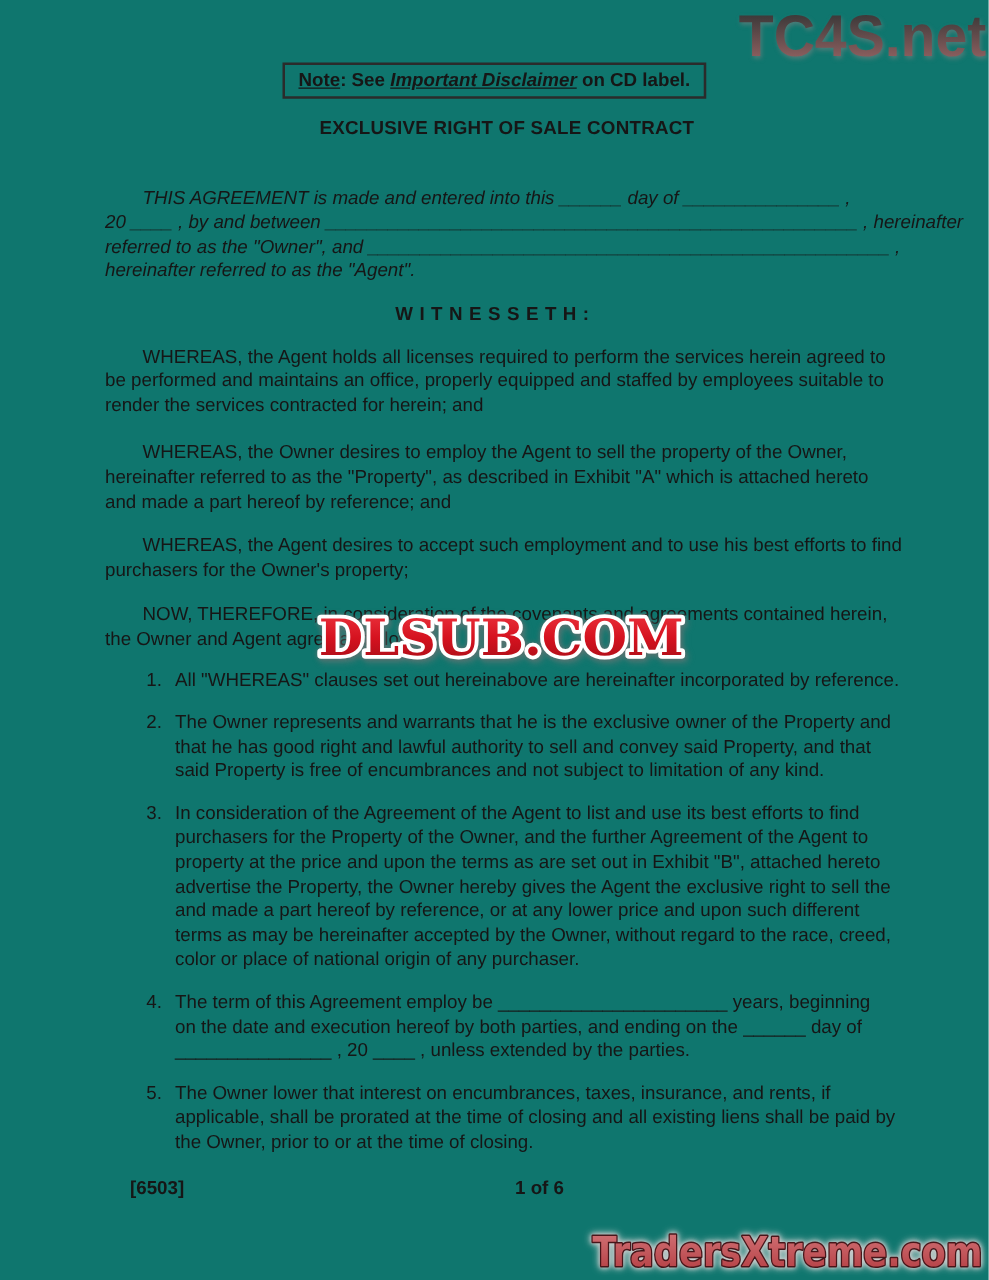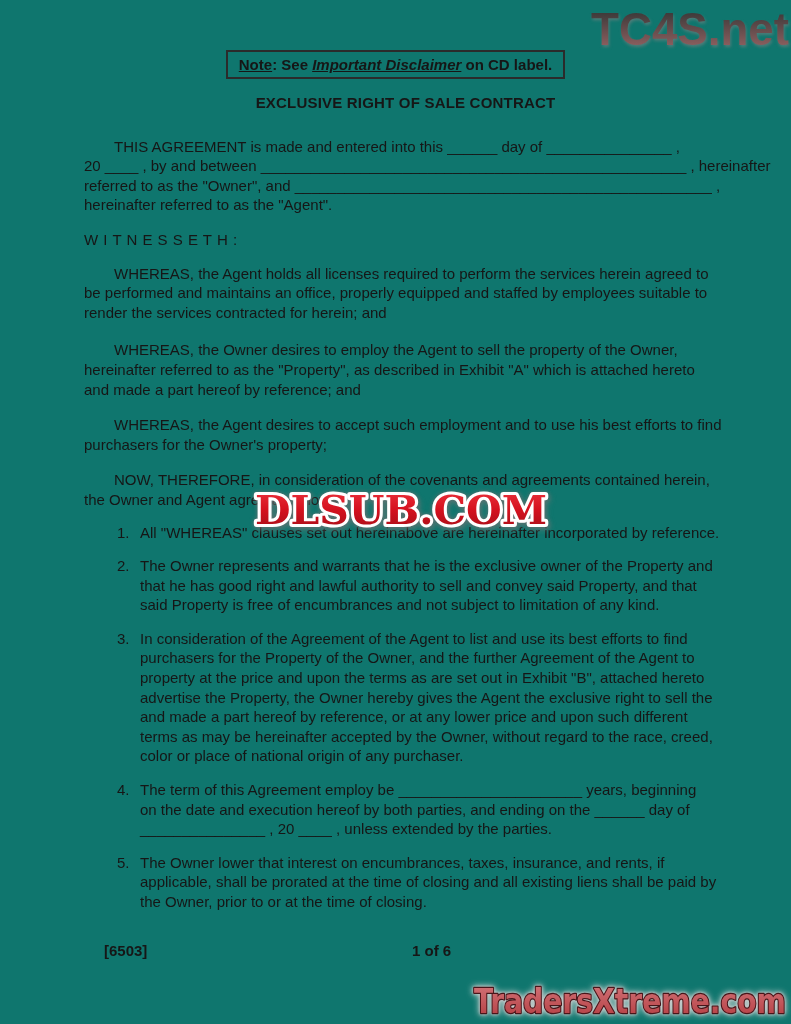--- a/index.html
+++ b/index.html
@@ -16,22 +16,22 @@
   
   .note-wrap{padding-top:50px;text-align:center;}
   .note-box{display:inline-block;border:2px solid #2b2b2b;padding:3px 11px;
     font-weight:bold;line-height:19px;}
   .note-label{text-decoration:underline;font-weight:bold;}
   .note-em{font-style:italic;font-weight:bold;text-decoration:underline;}
   
   .title{margin-top:14px;text-align:center;font-weight:bold;letter-spacing:.2px;padding-left:20px;}
   
   .content{margin-left:84px;}
-  .para-intro{margin-top:24px;}
-  .witnesseth{margin-top:15px;width:620px;letter-spacing:.5px;}
+  .para-intro{margin-top:36px;font-style:italic;}
+  .witnesseth{margin-top:15px;width:620px;text-align:center;letter-spacing:.5px;font-weight:bold;}
   .para-w1{margin-top:14px;}
   .para-w2{margin-top:18px;}
   .para-w3{margin-top:16px;}
   .para-now{margin-top:16px;}
   
   .clause{margin-top:14px;display:flex;padding-left:33px;}
   .clause.first{margin-top:13px;}
   .clause-num{flex:none;width:23px;white-space:pre;}
   .clause-body{flex:none;}
   

